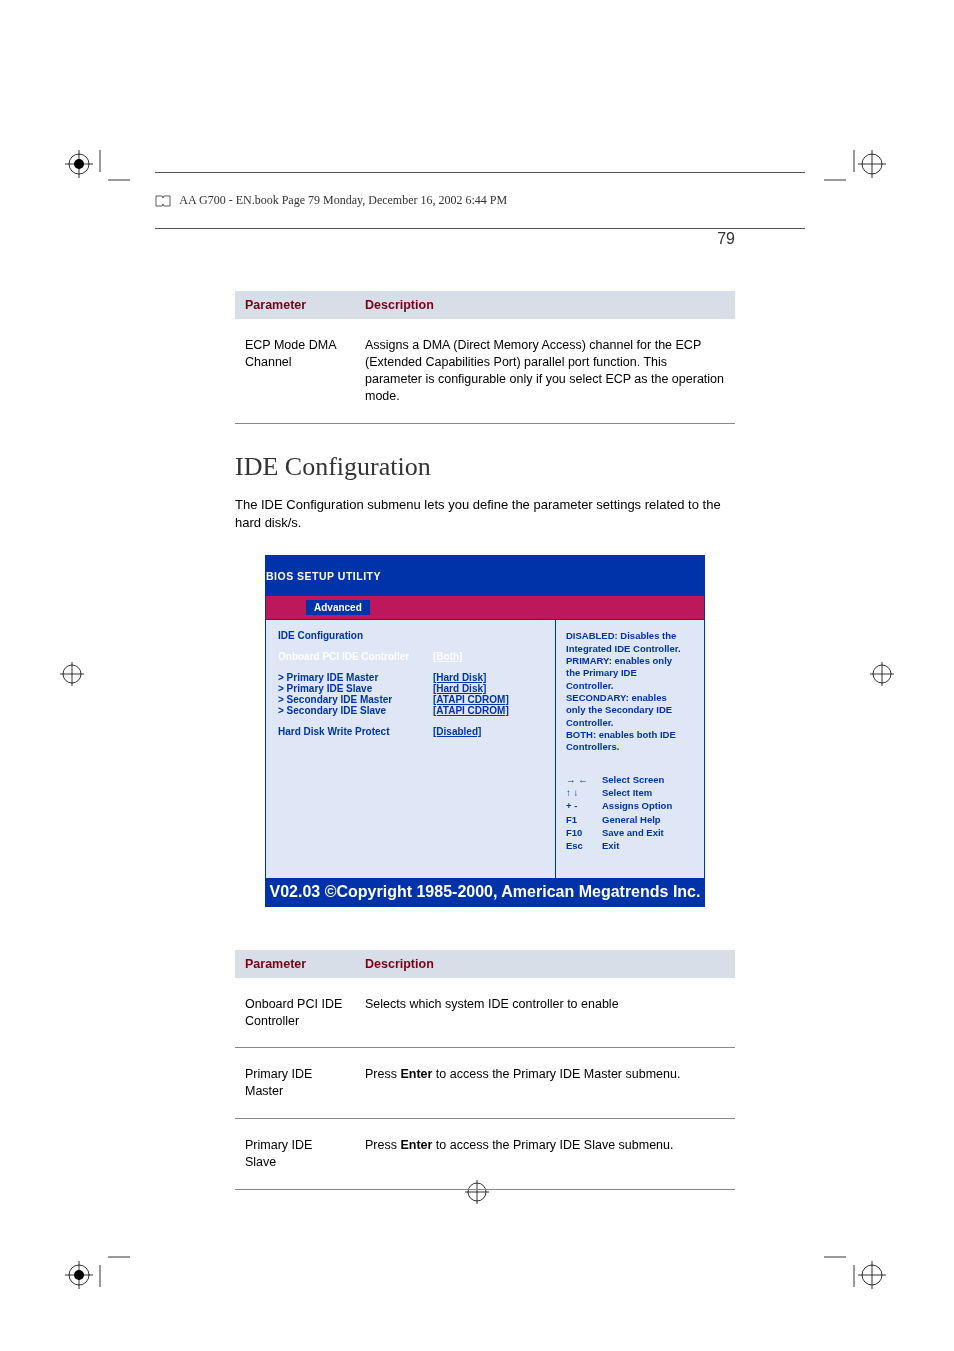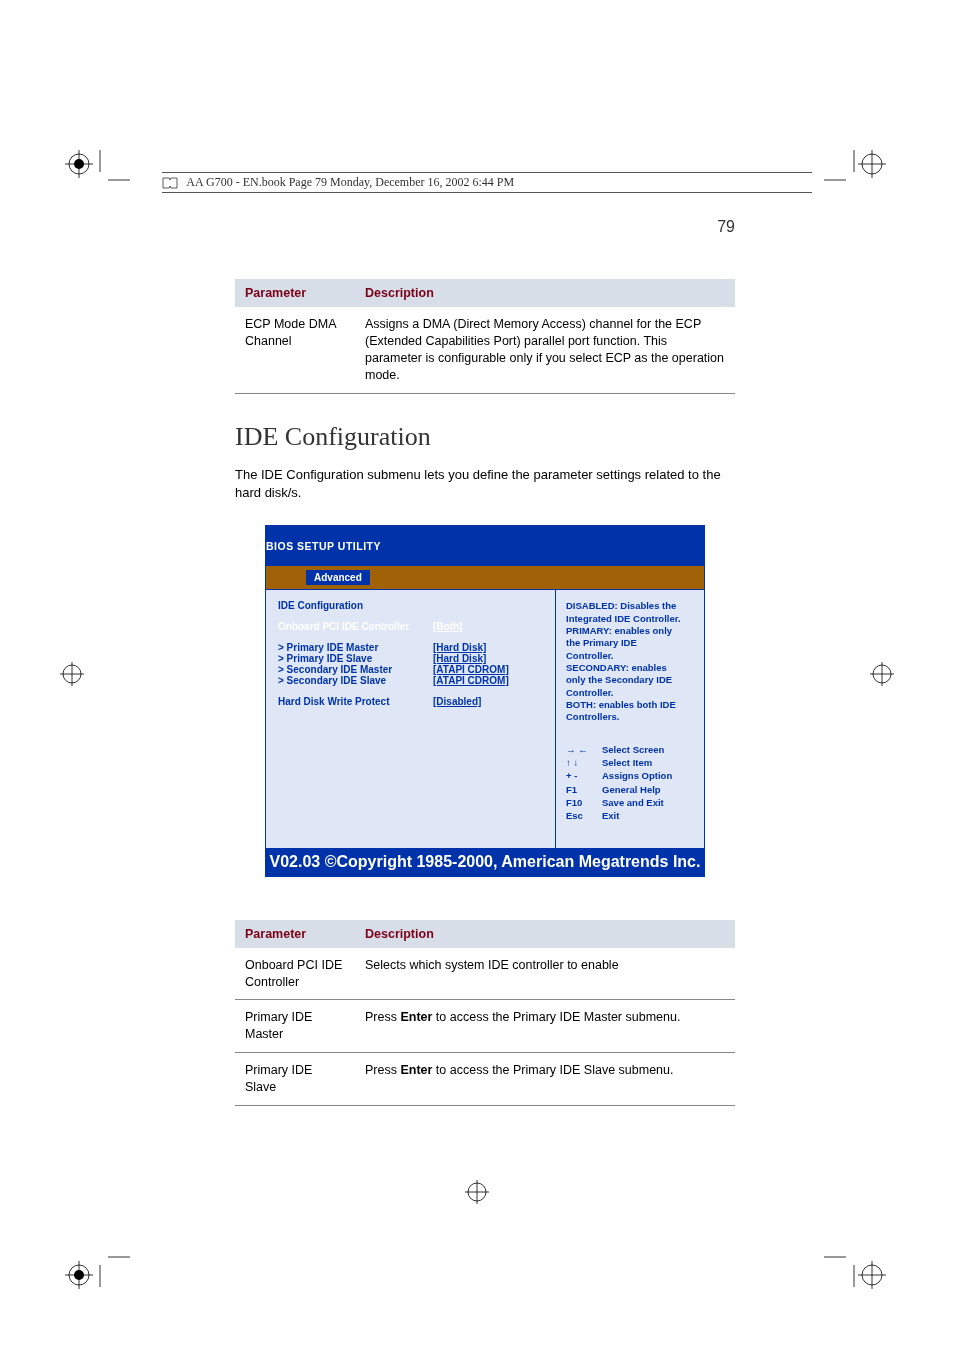--- a/index.html
+++ b/index.html
@@ -20,39 +20,39 @@
   .reg-tl { top: 150px; left: 65px; }
   .reg-tr { top: 150px; right: 68px; }
   .reg-bl { bottom: 62px; left: 65px; }
   .reg-br { bottom: 62px; right: 68px; }
   .center-top { position: absolute; top: 1180px; left: 50%; transform: translateX(-50%); }
   .center-left { position: absolute; top: 50%; left: 60px; transform: translateY(-50%); }
   .center-right { position: absolute; top: 50%; right: 60px; transform: translateY(-50%); }
   .book-meta {
     position: absolute;
     top: 172px;
-    left: 162px;
+    left: 155px;
     font-family: "Times New Roman", serif;
     font-size: 12px;
     color: #333;
     border-top: 0.5px solid #555;
     border-bottom: 0.5px solid #555;
     width: 650px;
-    padding: 2px 0;
+    padding: 20px 0;
   }
   .book-icon {
     display: inline-block;
     width: 16px;
     height: 12px;
     margin-right: 6px;
     vertical-align: middle;
   }
   .page {
     position: absolute;
-    top: 218px;
+    top: 230px;
     left: 235px;
     width: 500px;
   }
   .page-num {
     text-align: right;
     font-size: 16px;
     color: #333;
     margin-bottom: 30px;
   }
   table.param-table {
@@ -65,21 +65,21 @@
   table.param-table thead tr {
     background: #d8dee8;
   }
   table.param-table th {
     text-align: left;
     padding: 7px 10px;
     font-weight: bold;
     color: #7a0018;
   }
   table.param-table td {
-    padding: 9px 10px;
+    padding: 18px 10px;
     vertical-align: top;
     border-bottom: 1px solid #888;
     line-height: 1.35;
   }
   table.param-table td.param-col {
     width: 120px;
   }
   h2.section-heading {
     font-family: "Times New Roman", serif;
     font-weight: normal;
@@ -103,21 +103,21 @@
     color: #0033aa;
   }
   .bios-title {
     background: #0033aa;
     color: #fff;
     padding: 14px 0;
     font-size: 10.5px;
     letter-spacing: 0.5px;
   }
   .bios-tabrow {
-    background: #a16207;
+    background: #be185d;
     padding: 4px 6px 4px 40px;
   }
   .bios-tab-active {
     background: #0033aa;
     color: #fff;
     padding: 2px 8px;
     display: inline-block;
   }
   .bios-body {
     display: flex;

